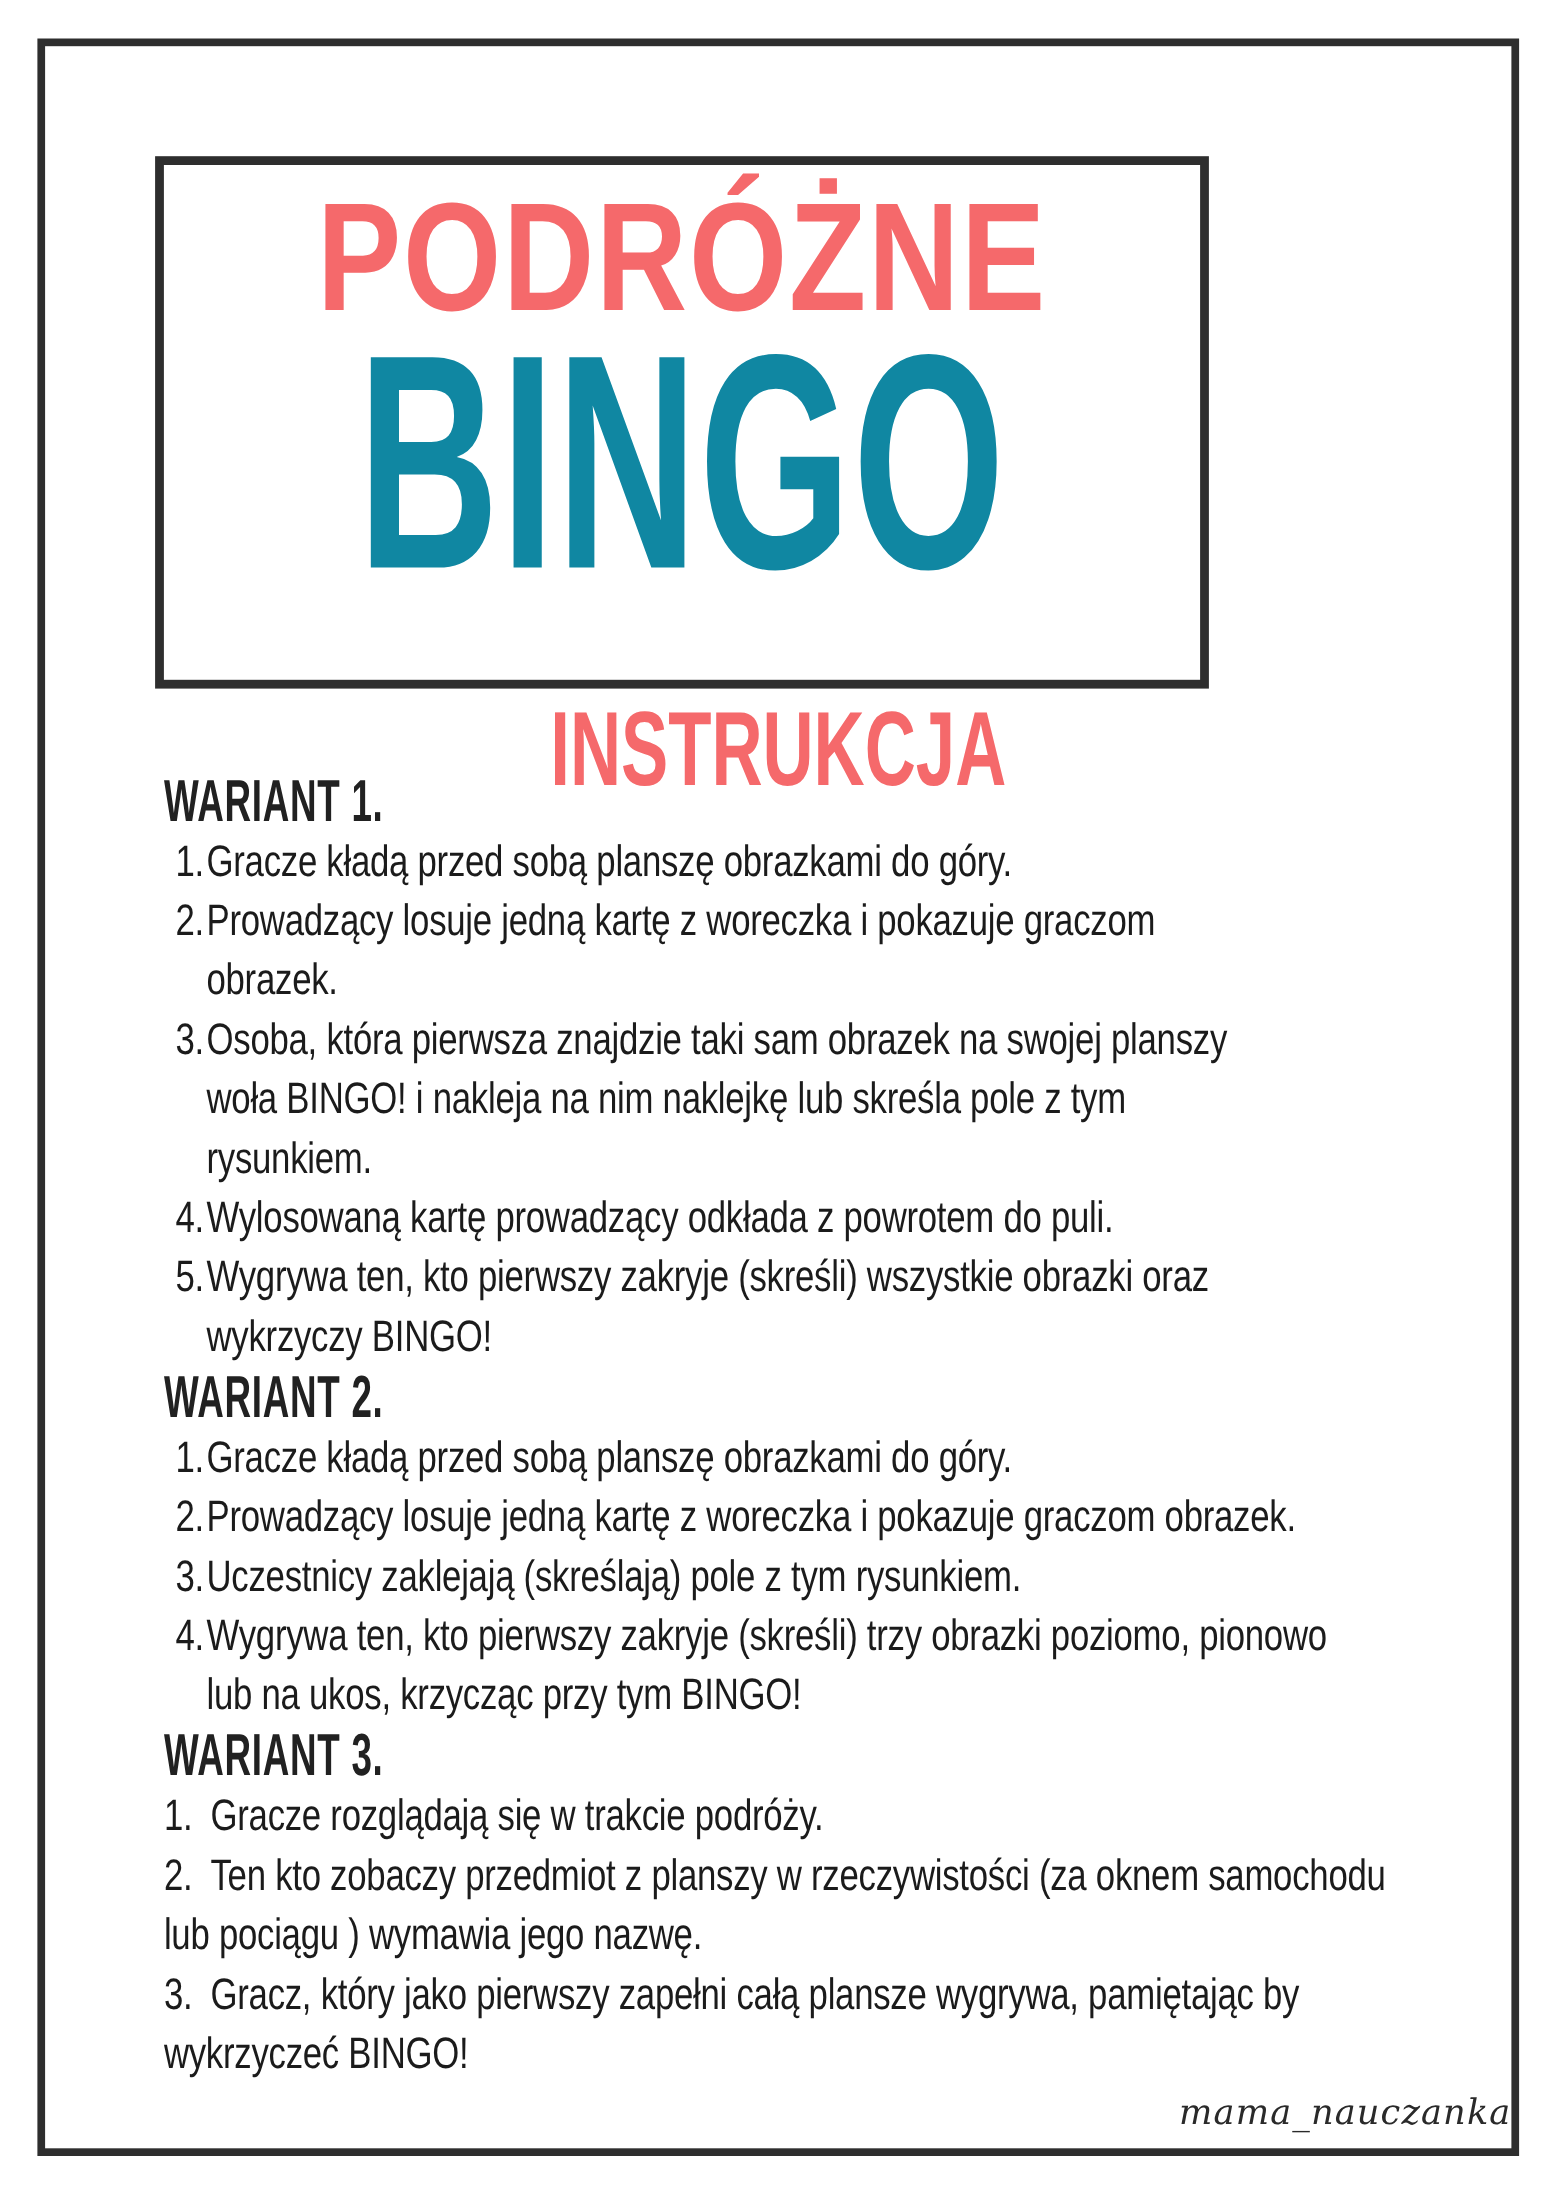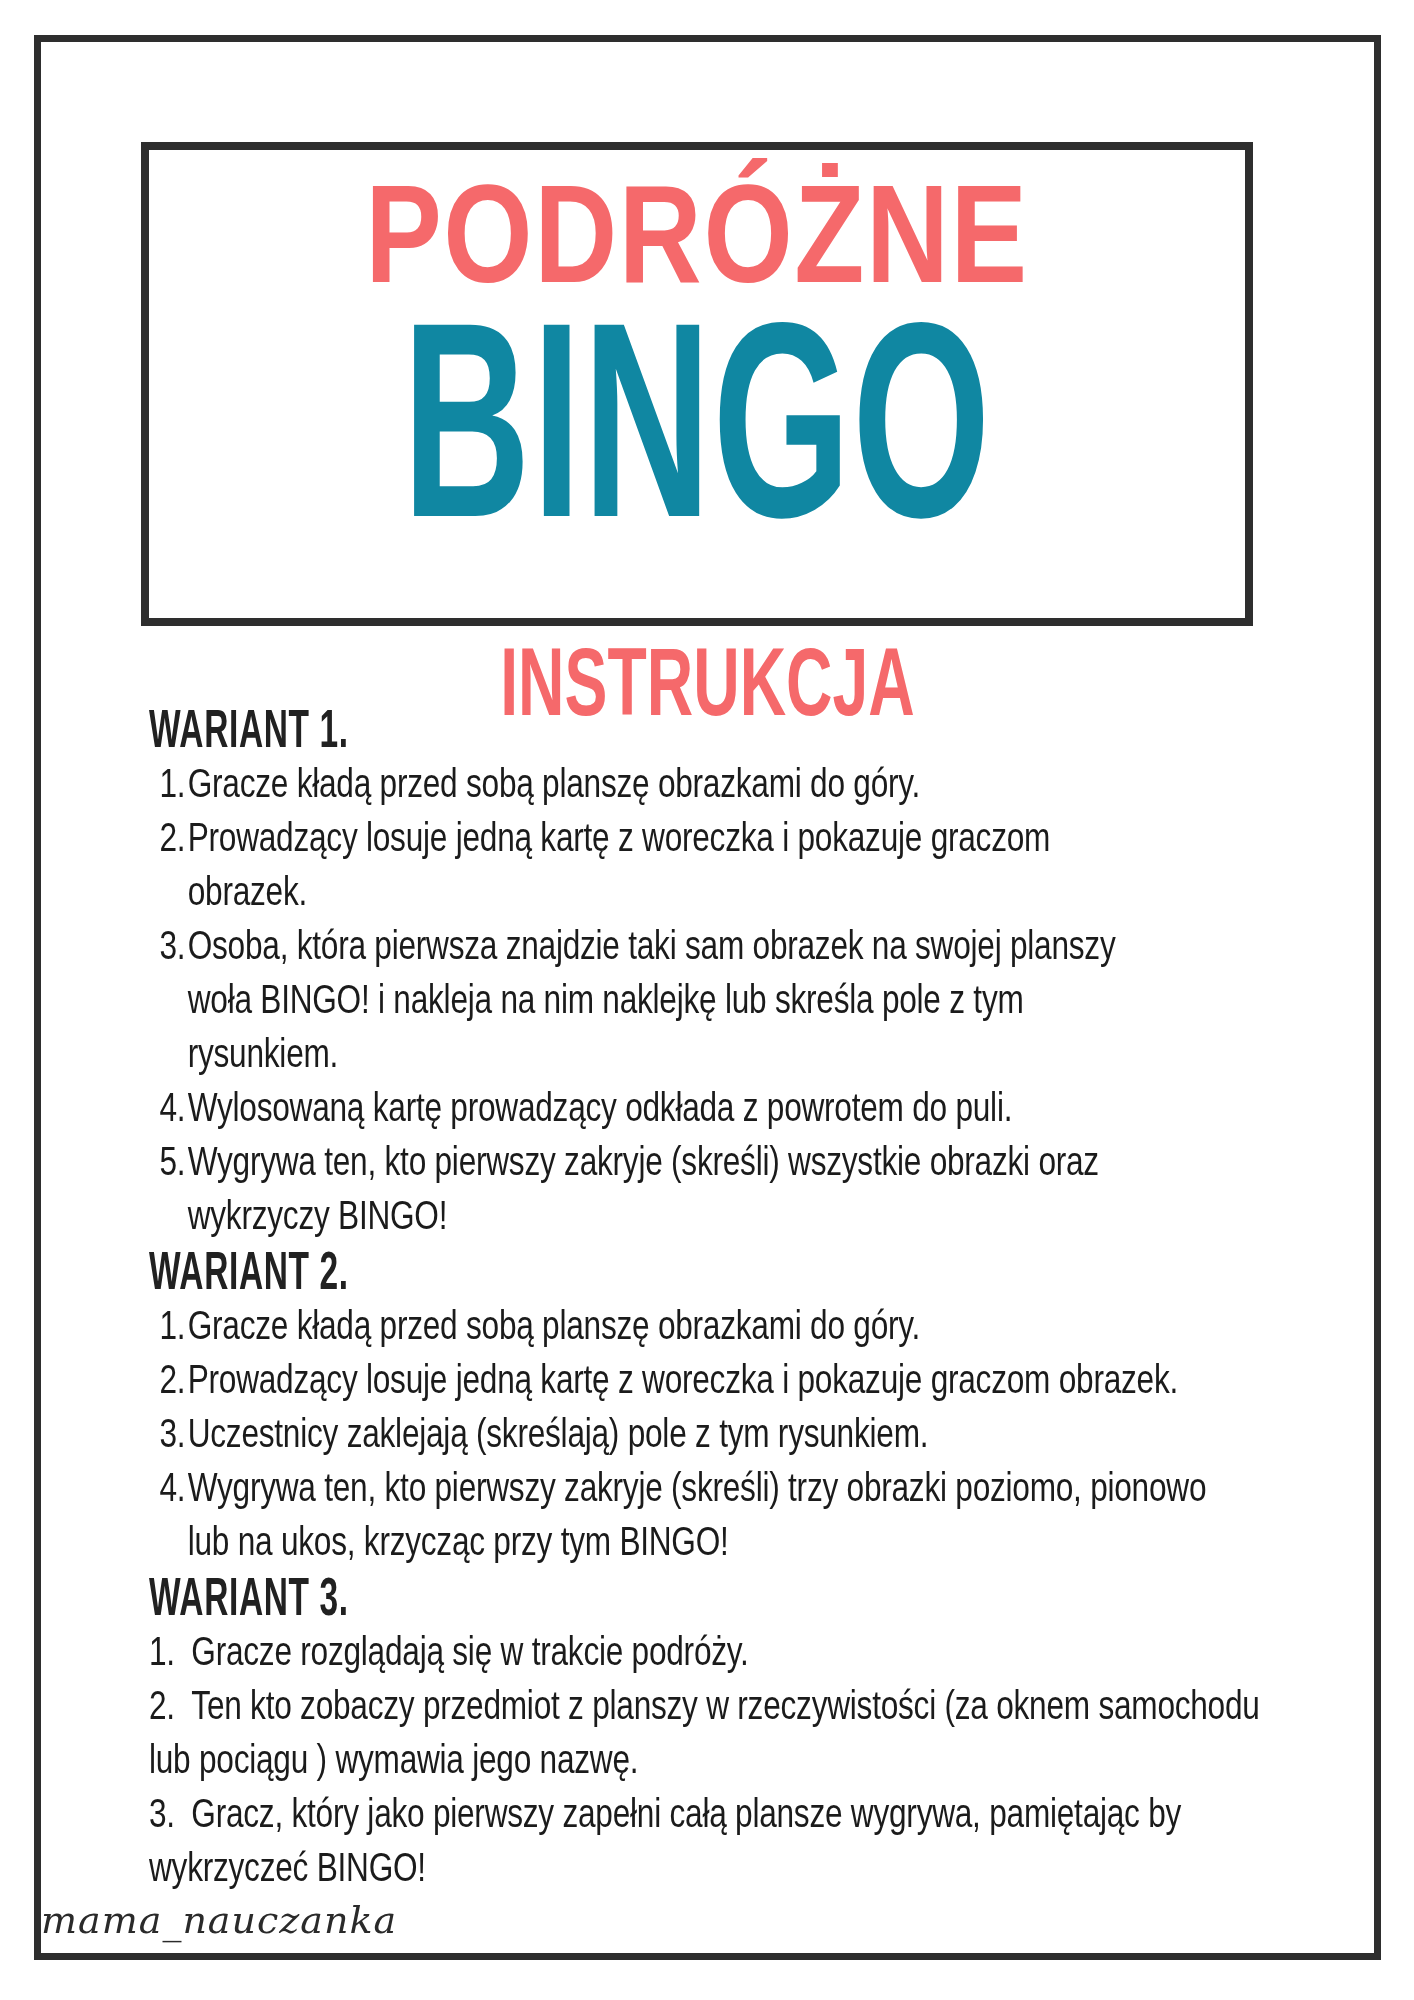--- a/index.html
+++ b/index.html
@@ -2,21 +2,21 @@
 <html><head>
 <meta charset="utf-8">
 <style>
   html,body{margin:0;padding:0;background:#ffffff;}
   body{width:1414px;height:2000px;position:relative;font-family:"Liberation Sans",sans-serif;overflow:hidden;}
   .page-frame{
     position:absolute;left:34px;top:35px;width:1347px;height:1925px;
     border:7px solid #2e2e2e;box-sizing:border-box;background:#fff;
   }
   .title-box{
-    margin:100px 0 0 100px;width:1112px;height:484px;
+    margin:100px 0 0 100px;width:958px;height:484px;
     border:8px solid #2e2e2e;box-sizing:border-box;text-align:center;
   }
   .title-line1{
     margin-top:10px;line-height:148px;font-size:140px;font-weight:bold;
     letter-spacing:2px;transform:scaleX(0.82);transform-origin:center top;
     white-space:nowrap;
   }
   .title-line2{
     margin-top:4px;line-height:215px;font-size:278px;font-weight:bold;
     letter-spacing:2px;transform:scaleX(0.64);transform-origin:center top;
@@ -39,21 +39,21 @@
     display:flex;align-items:flex-start;
     font-size:40px;line-height:54px;color:#1b1b1b;letter-spacing:-0.3px;
     transform:scaleX(0.79);transform-origin:left top;
   }
   ol.items li .num{flex:0 0 46px;text-align:right;white-space:pre;}
   ol.items li .item-text{flex:0 0 auto;white-space:pre-line;margin-left:3px;}
   ol.items.inline-num li{display:block;}
   ol.items.inline-num li .num{display:inline;}
   ol.items.inline-num li .item-text{display:inline;margin-left:10px;}
   .signature{
-    text-align:left;margin-top:2px;line-height:48px;font-size:38px;
+    text-align:right;margin-top:2px;line-height:48px;font-size:32px;
     font-family:"DejaVu Serif",serif;font-style:italic;color:#2a2a2a;
     letter-spacing:1px;
   }
 </style>
 </head>
 <body>
 
 <div class="page-frame" style="border-color: rgb(46, 46, 46);">
 
   <div class="title-box" style="border-color: rgb(46, 46, 46);">

